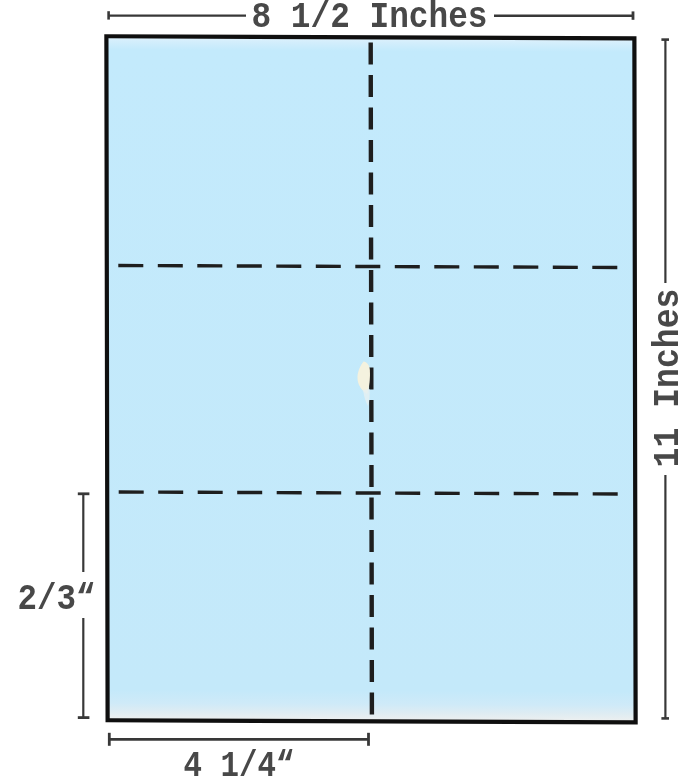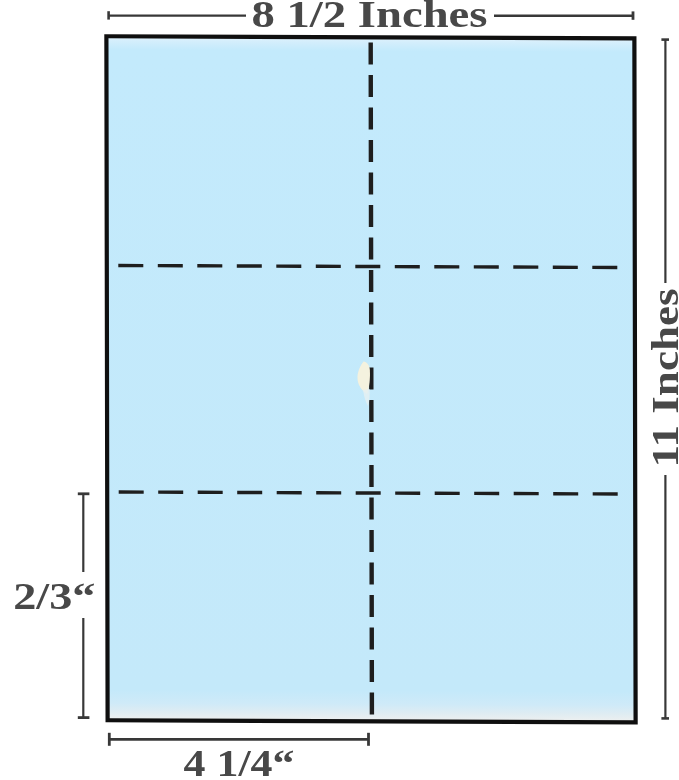--- a/index.html
+++ b/index.html
@@ -1,17 +1,17 @@
 <!DOCTYPE html>
 <html><head>
 <meta charset="utf-8">
 <style>
   html,body{margin:0;padding:0;background:#ffffff;}
   .stage{position:relative;width:679px;height:780px;overflow:hidden;
-    font-family:Liberation Serif, serif;}
+    font-family:Liberation Mono, monospace;}
   svg{display:block;}
 </style>
 </head>
 <body>
 <div class="stage">
 <svg width="679" height="780" viewBox="0 0 679 780">
   <defs>
     <linearGradient id="paperfill" x1="0" y1="0" x2="0" y2="1">
       <stop offset="0" stop-color="#e2f3fd"></stop>
       <stop offset="0.007" stop-color="#d4eefc"></stop>

